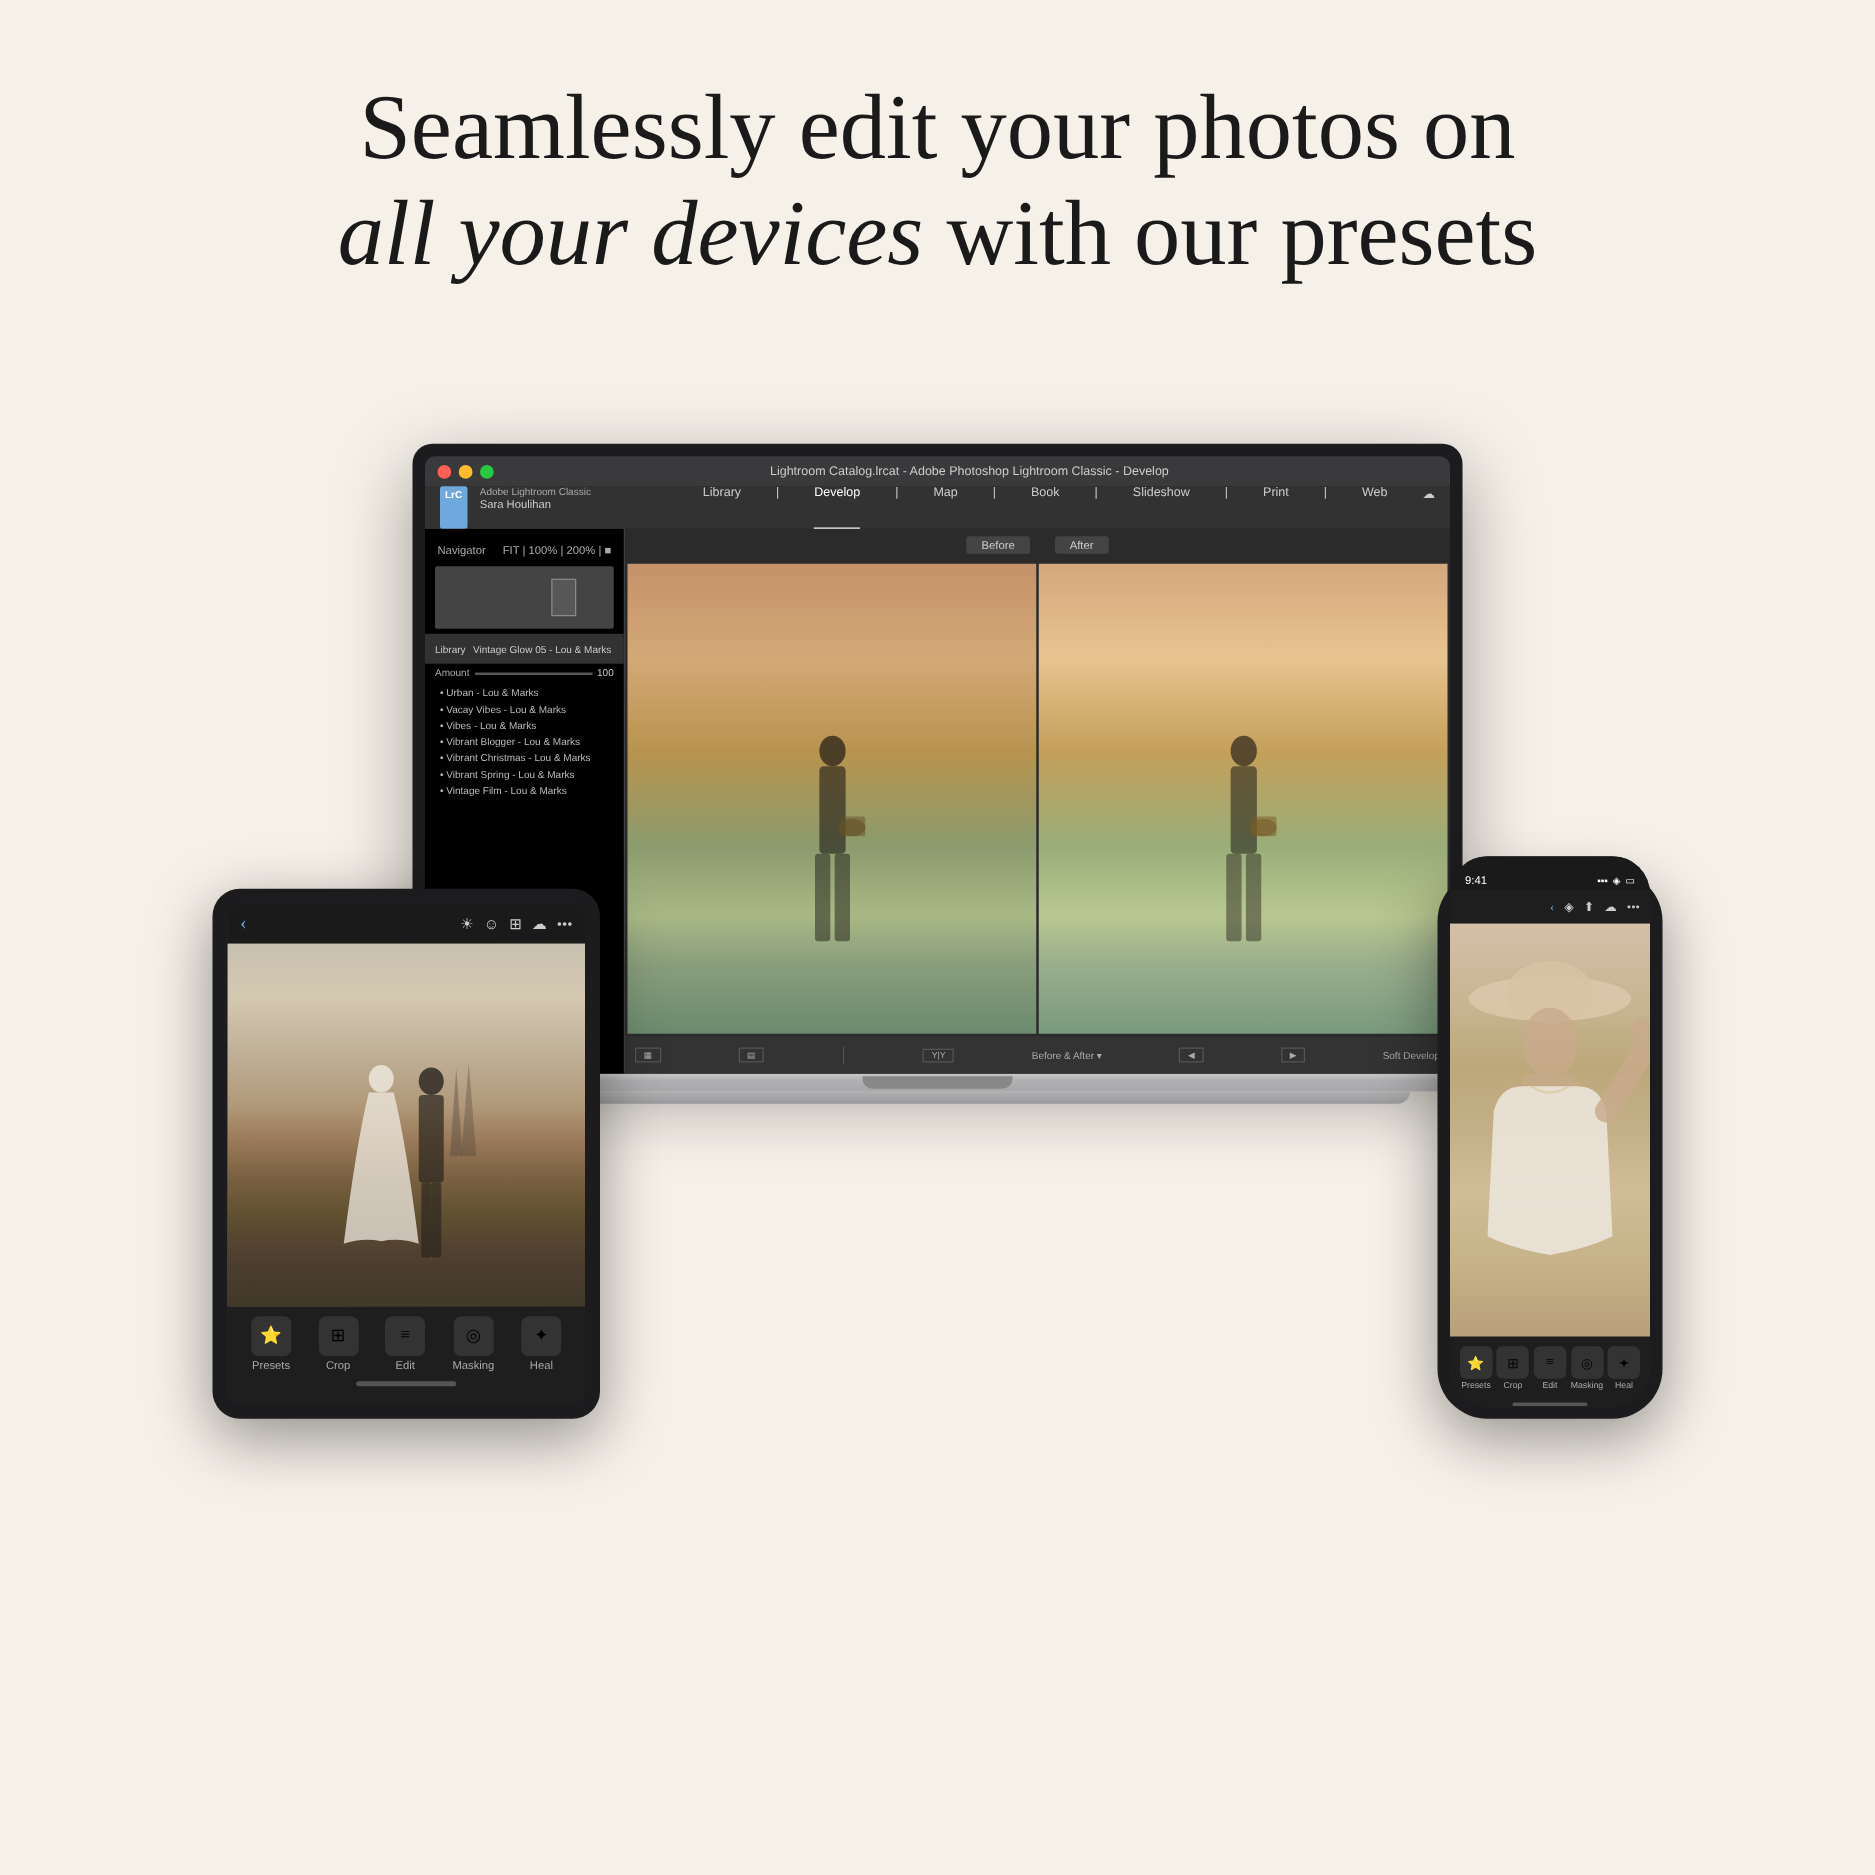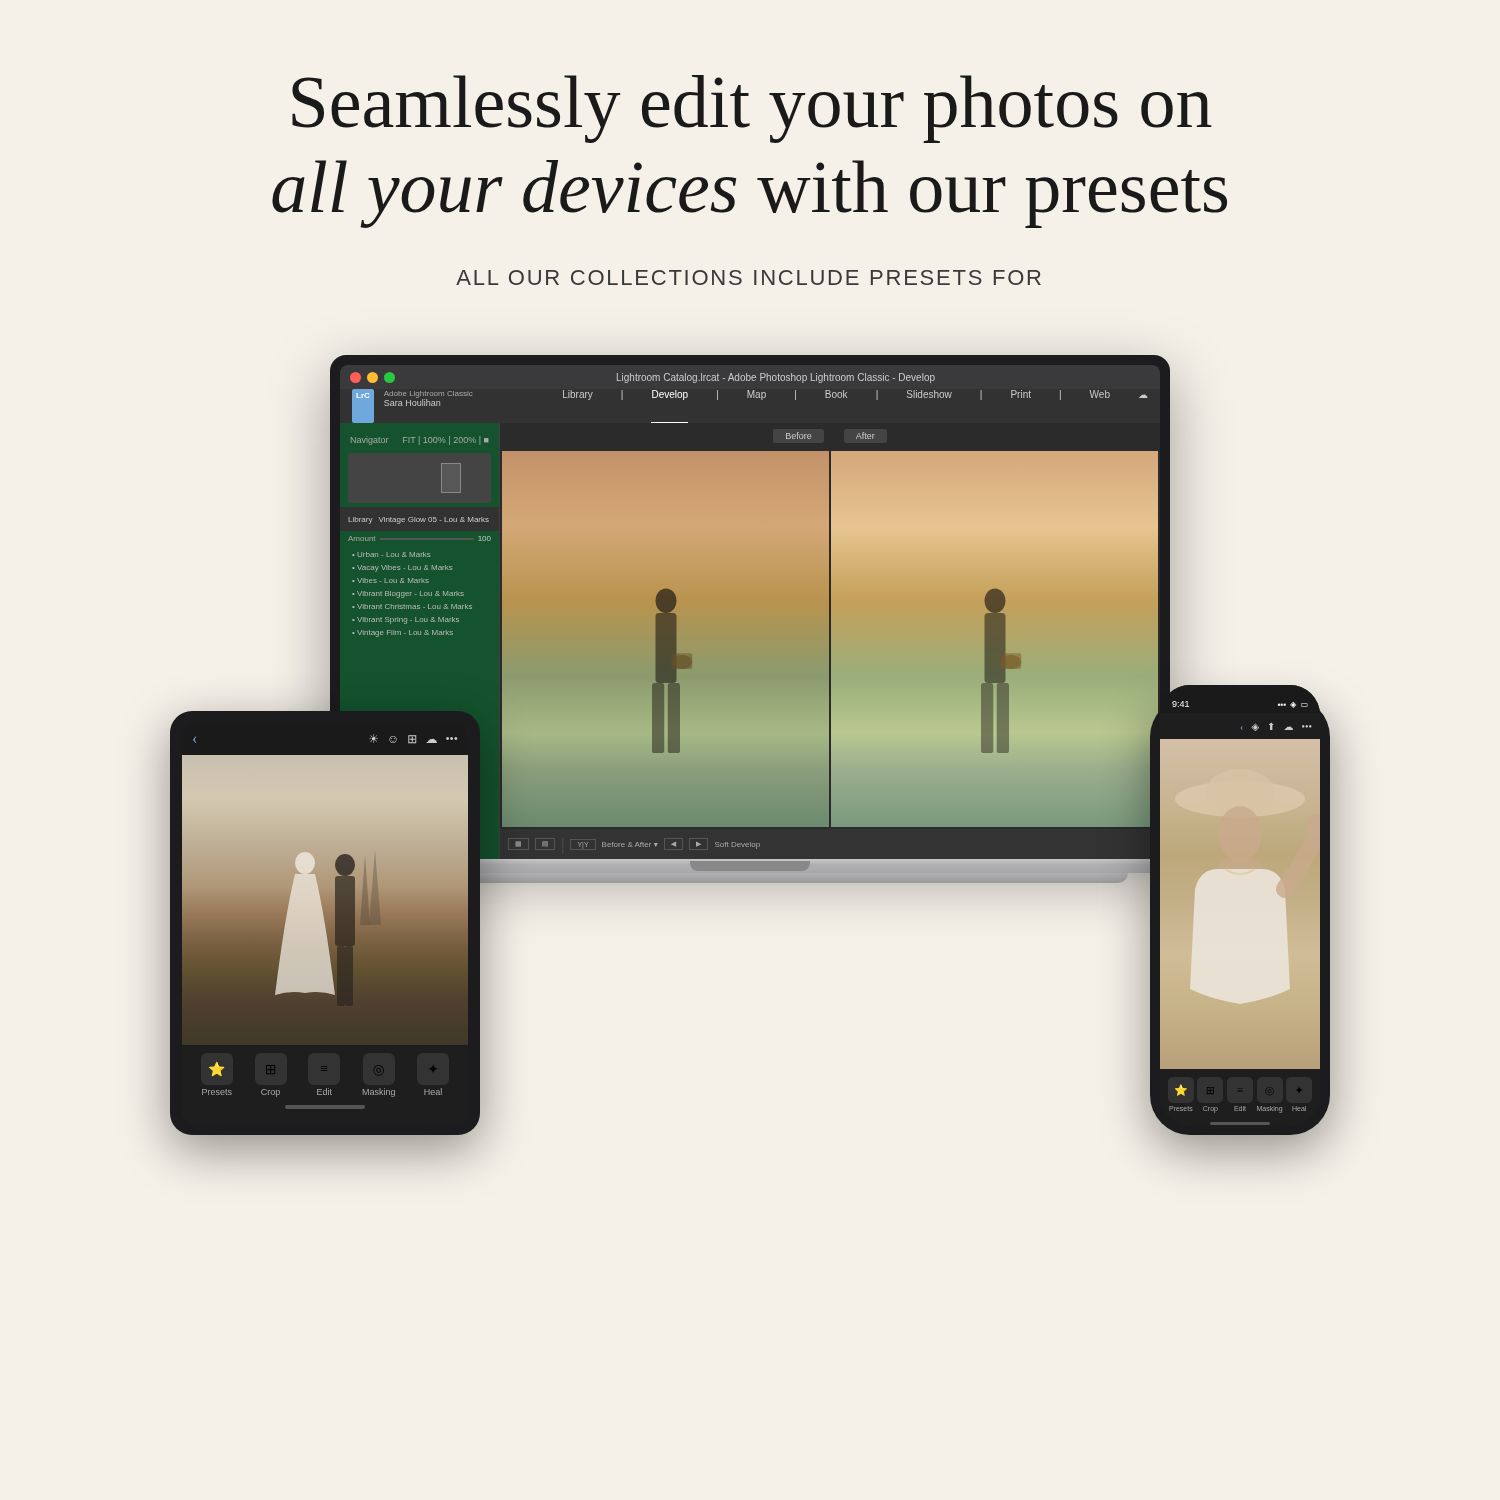--- a/index.html
+++ b/index.html
@@ -142,21 +142,21 @@
     .lr-nav .active { color: white; border-bottom: 1px solid white; }
 
     .lr-main {
       display: flex;
       flex: 1;
       overflow: hidden;
     }
 
     .lr-sidebar {
       width: 160px;
-      background: #14532d;
+      background: #000000;
       border-right: 1px solid #404040;
       padding: 8px 0;
       flex-shrink: 0;
     }
 
     .lr-sidebar-header {
       font-family: Arial, sans-serif;
       font-size: 9px;
       color: #aaa;
       padding: 4px 10px;
@@ -272,20 +272,21 @@
       height: 100%;
     }
 
     .lr-bottombar {
       height: 30px;
       background: #333;
       display: flex;
       align-items: center;
       padding: 0 8px;
       gap: 6px;
+      justify-content: space-between;
     }
 
     .lr-bottom-btn {
       font-family: Arial, sans-serif;
       font-size: 7px;
       color: #aaa;
       padding: 1px 6px;
       border: 1px solid #555;
     }
 
@@ -533,21 +534,21 @@
 <body>
 
 <div class="page-container">
 
   <h1 class="headline">
     <span>Seamlessly edit your photos on</span><br>
     <em>all your devices</em><span> with our presets</span>
   </h1>
 
   <p class="subtitle">
-    <span>ALL OUR COLLECTIONS INCLUDE PRESETS FOR</span><br>
+    <br>
   </p>
 
   <div class="devices-scene">
 
     <div class="laptop">
       <div class="laptop-screen-outer">
 
         <div class="laptop-titlebar">
           <div class="dot dot-red"></div>
           <div class="dot dot-yellow"></div>

